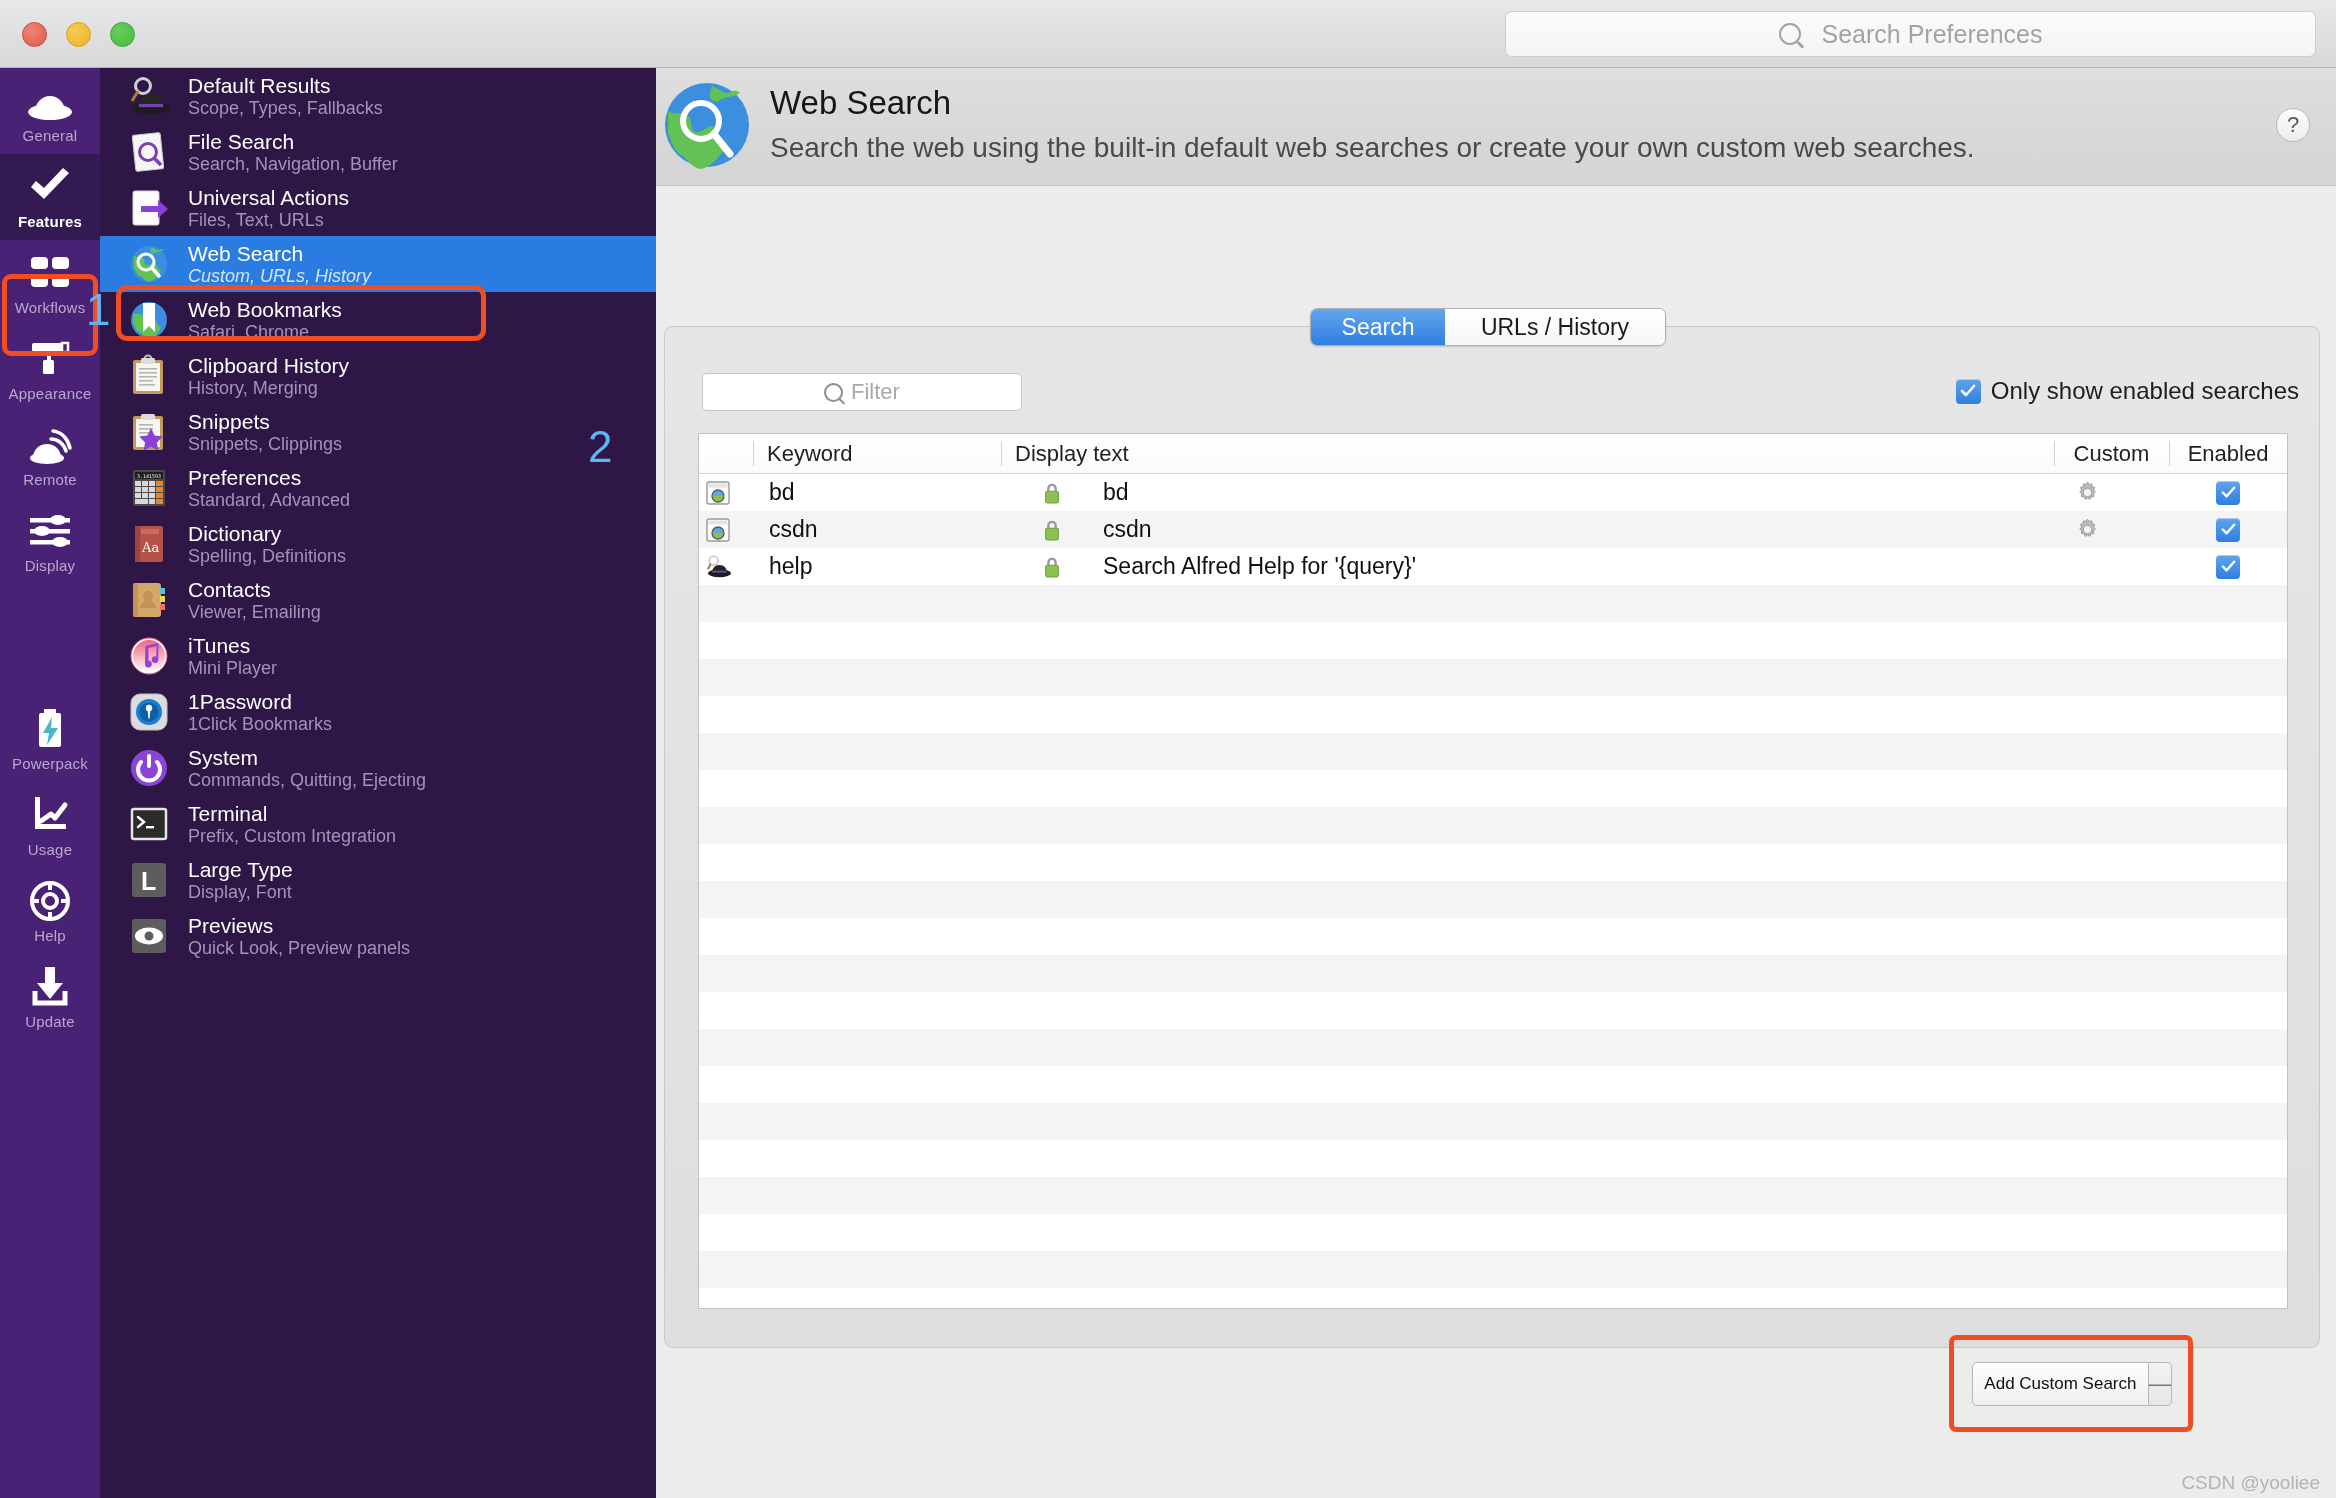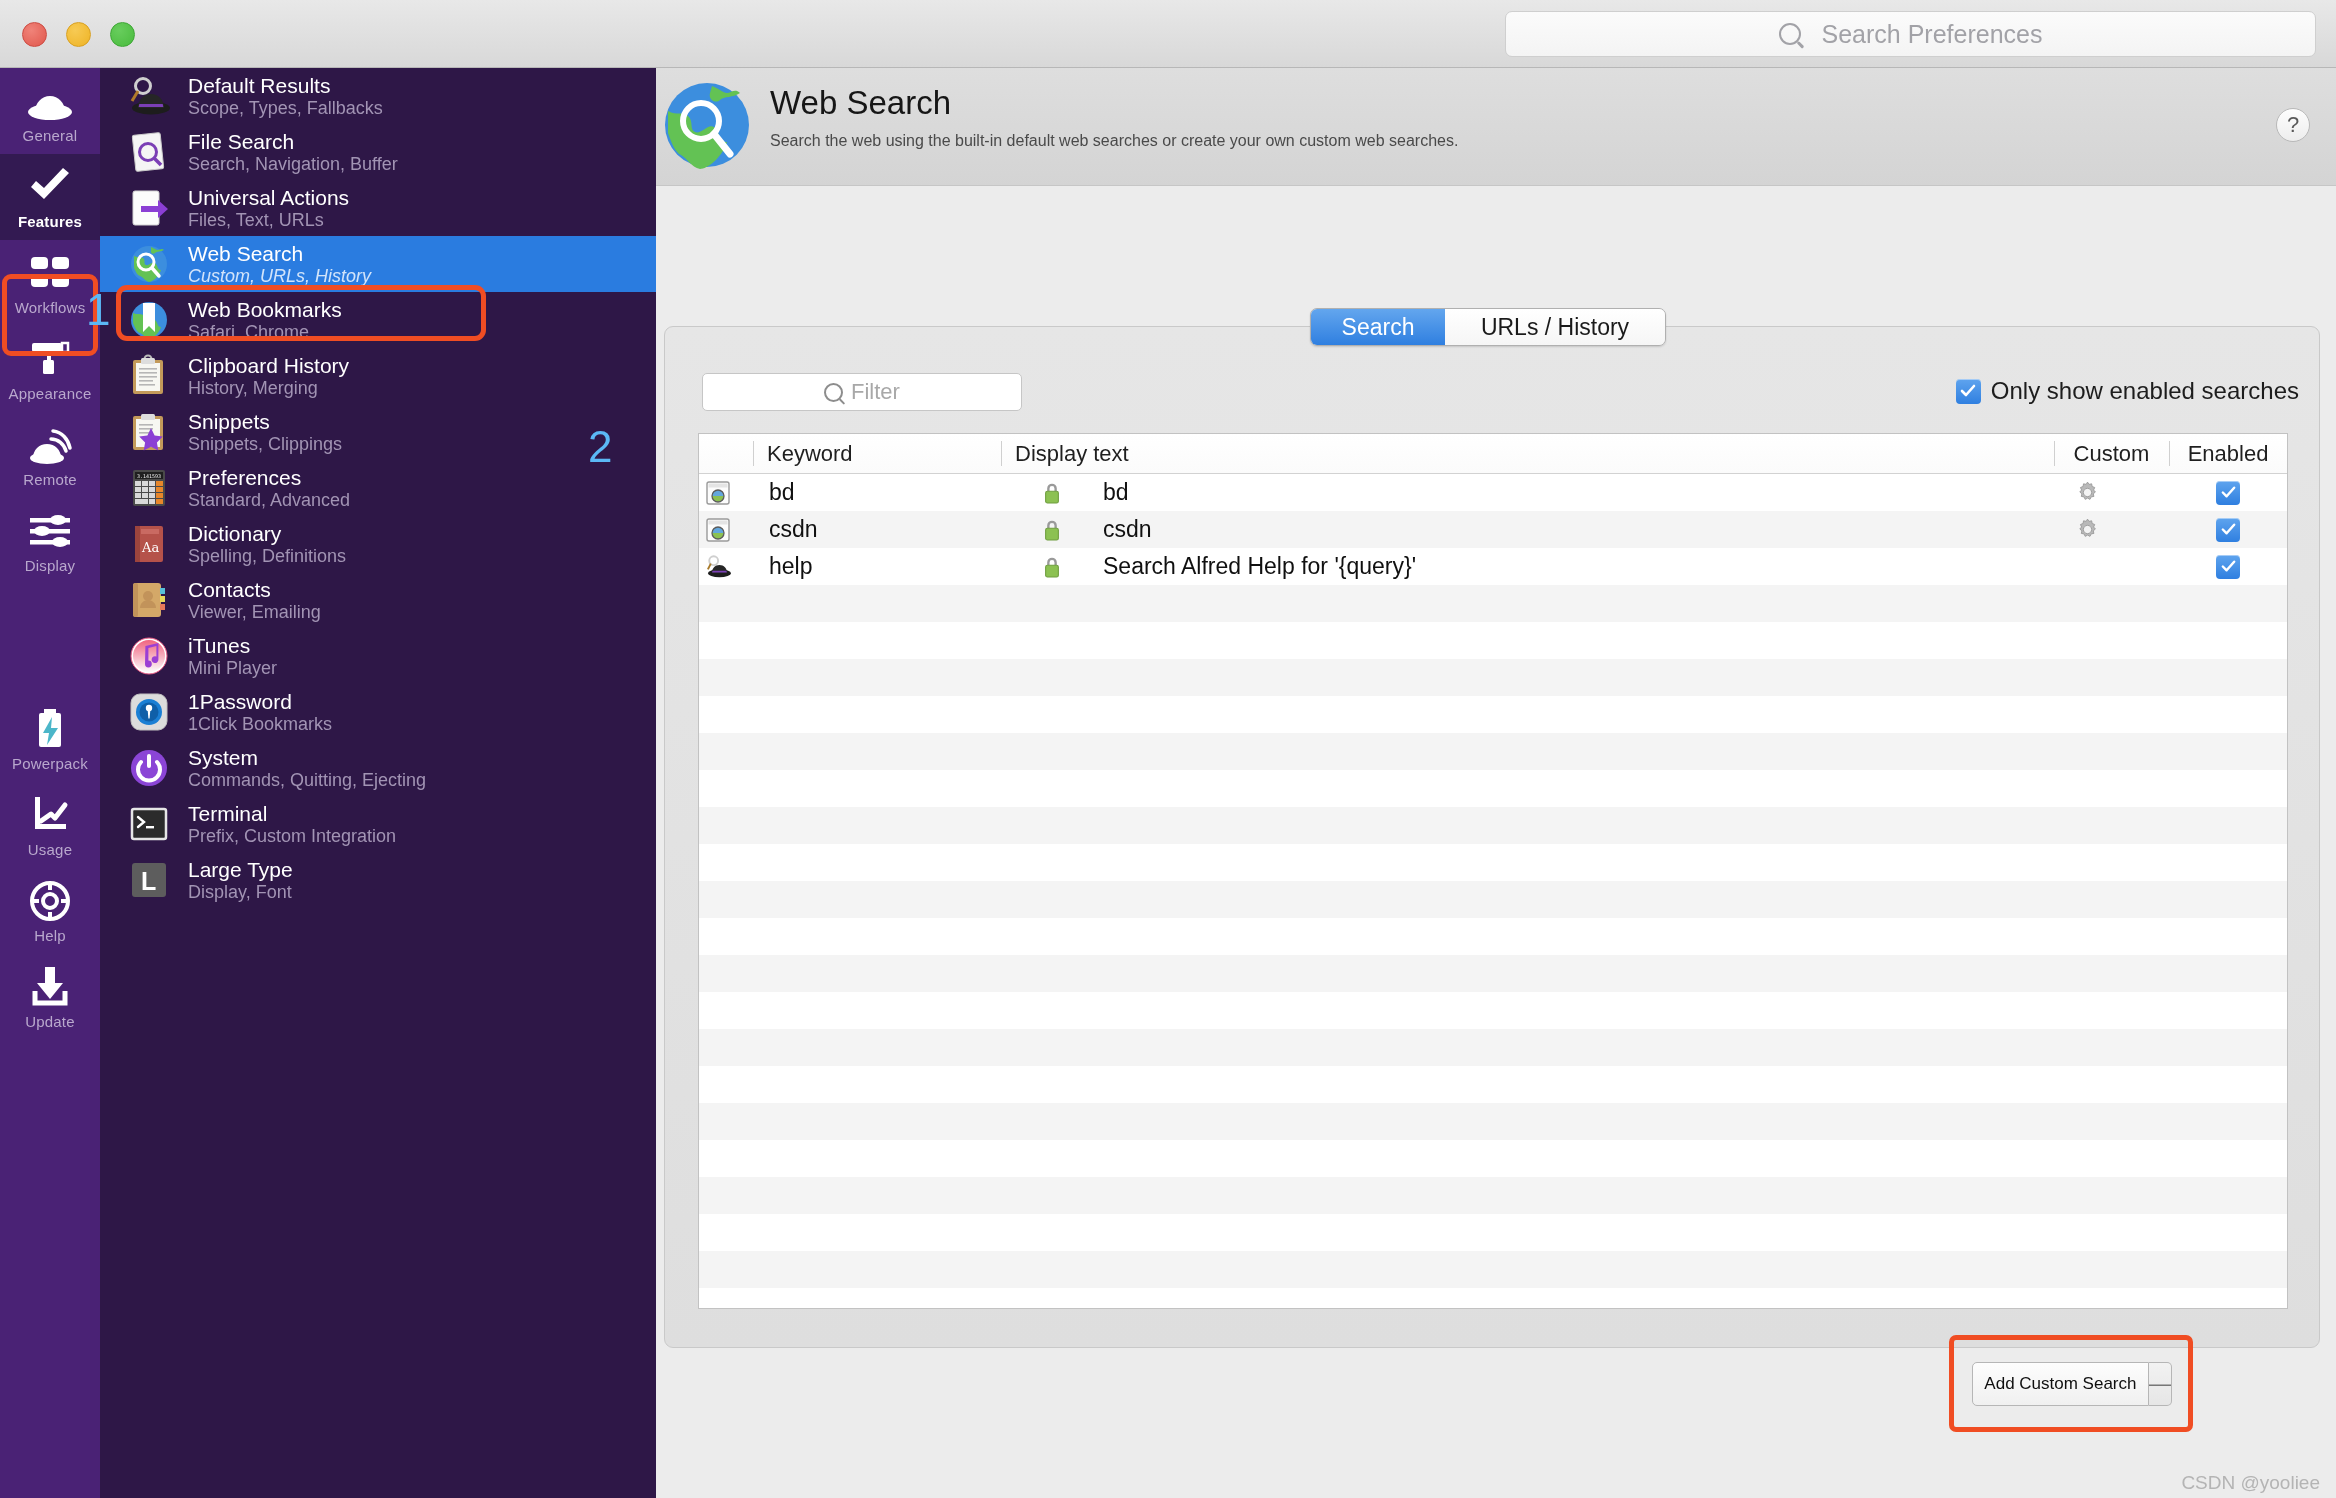--- a/index.html
+++ b/index.html
@@ -83,21 +83,21 @@
     position:absolute;left:656px;top:68px;width:1680px;height:1430px;
     background:#ececec;
   }
   .hero{
     position:absolute;left:0;top:0;width:1680px;height:118px;
     background:linear-gradient(#dedede,#d4d4d4);
     border-bottom:1px solid #c6c6c6;box-sizing:border-box;
   }
   .hero-icon{position:absolute;left:4px;top:10px;width:94px;height:94px;}
   .hero-title{position:absolute;left:114px;top:16px;font-size:33px;color:#161616;}
-  .hero-sub{position:absolute;left:114px;top:64px;font-size:16px;color:#4a4a4a;}
+  .hero-sub{position:absolute;left:114px;top:64px;font-size:28px;color:#4a4a4a;}
   .helpbtn{
     position:absolute;right:26px;top:40px;width:34px;height:34px;border-radius:50%;
     background:linear-gradient(#fdfdfd,#ededed);border:1px solid #b9b9b9;
     display:flex;align-items:center;justify-content:center;color:#5a5a5a;font-size:22px;box-sizing:border-box;
   }
 
   .tabs{
     position:absolute;left:654px;top:240px;width:356px;height:38px;
     display:flex;border-radius:7px;overflow:hidden;border:1px solid #b0b0b0;
     box-sizing:border-box;z-index:4;
@@ -589,20 +589,33 @@
           <rect x="5" y="5" width="34" height="34" rx="3" fill="#5d5d5d"></rect>
           <text x="14" y="32" font-size="25" fill="#fff" font-family="Liberation Sans, sans-serif" font-weight="bold">L</text>
         </svg>
       </div>
       <div class="feat-txt">
         <div class="feat-title">Large Type</div>
         <div class="feat-sub">Display, Font</div>
       </div>
     </div>
 
+    <div class="feat">
+      <div class="feat-ic">
+        <svg viewBox="0 0 44 44" width="44" height="44">
+          <rect x="5" y="5" width="34" height="34" rx="3" fill="#5d5d5d"></rect>
+          <ellipse cx="22" cy="22" rx="14" ry="8.5" fill="#fff"></ellipse>
+          <circle cx="22" cy="22" r="4.5" fill="#5d5d5d"></circle>
+        </svg>
+      </div>
+      <div class="feat-txt">
+        <div class="feat-title">Previews</div>
+        <div class="feat-sub">Quick Look, Preview panels</div>
+      </div>
+    </div>
 
     <div class="featsel-box"></div>
   </div>
 
   <div class="ann" style="left:86px;top:288px;">1</div>
   <div class="ann" style="left:588px;top:425px;">2</div>
   <div class="ann" style="left:1872px;top:1348px;">3</div>
 
   <div class="main">
 

